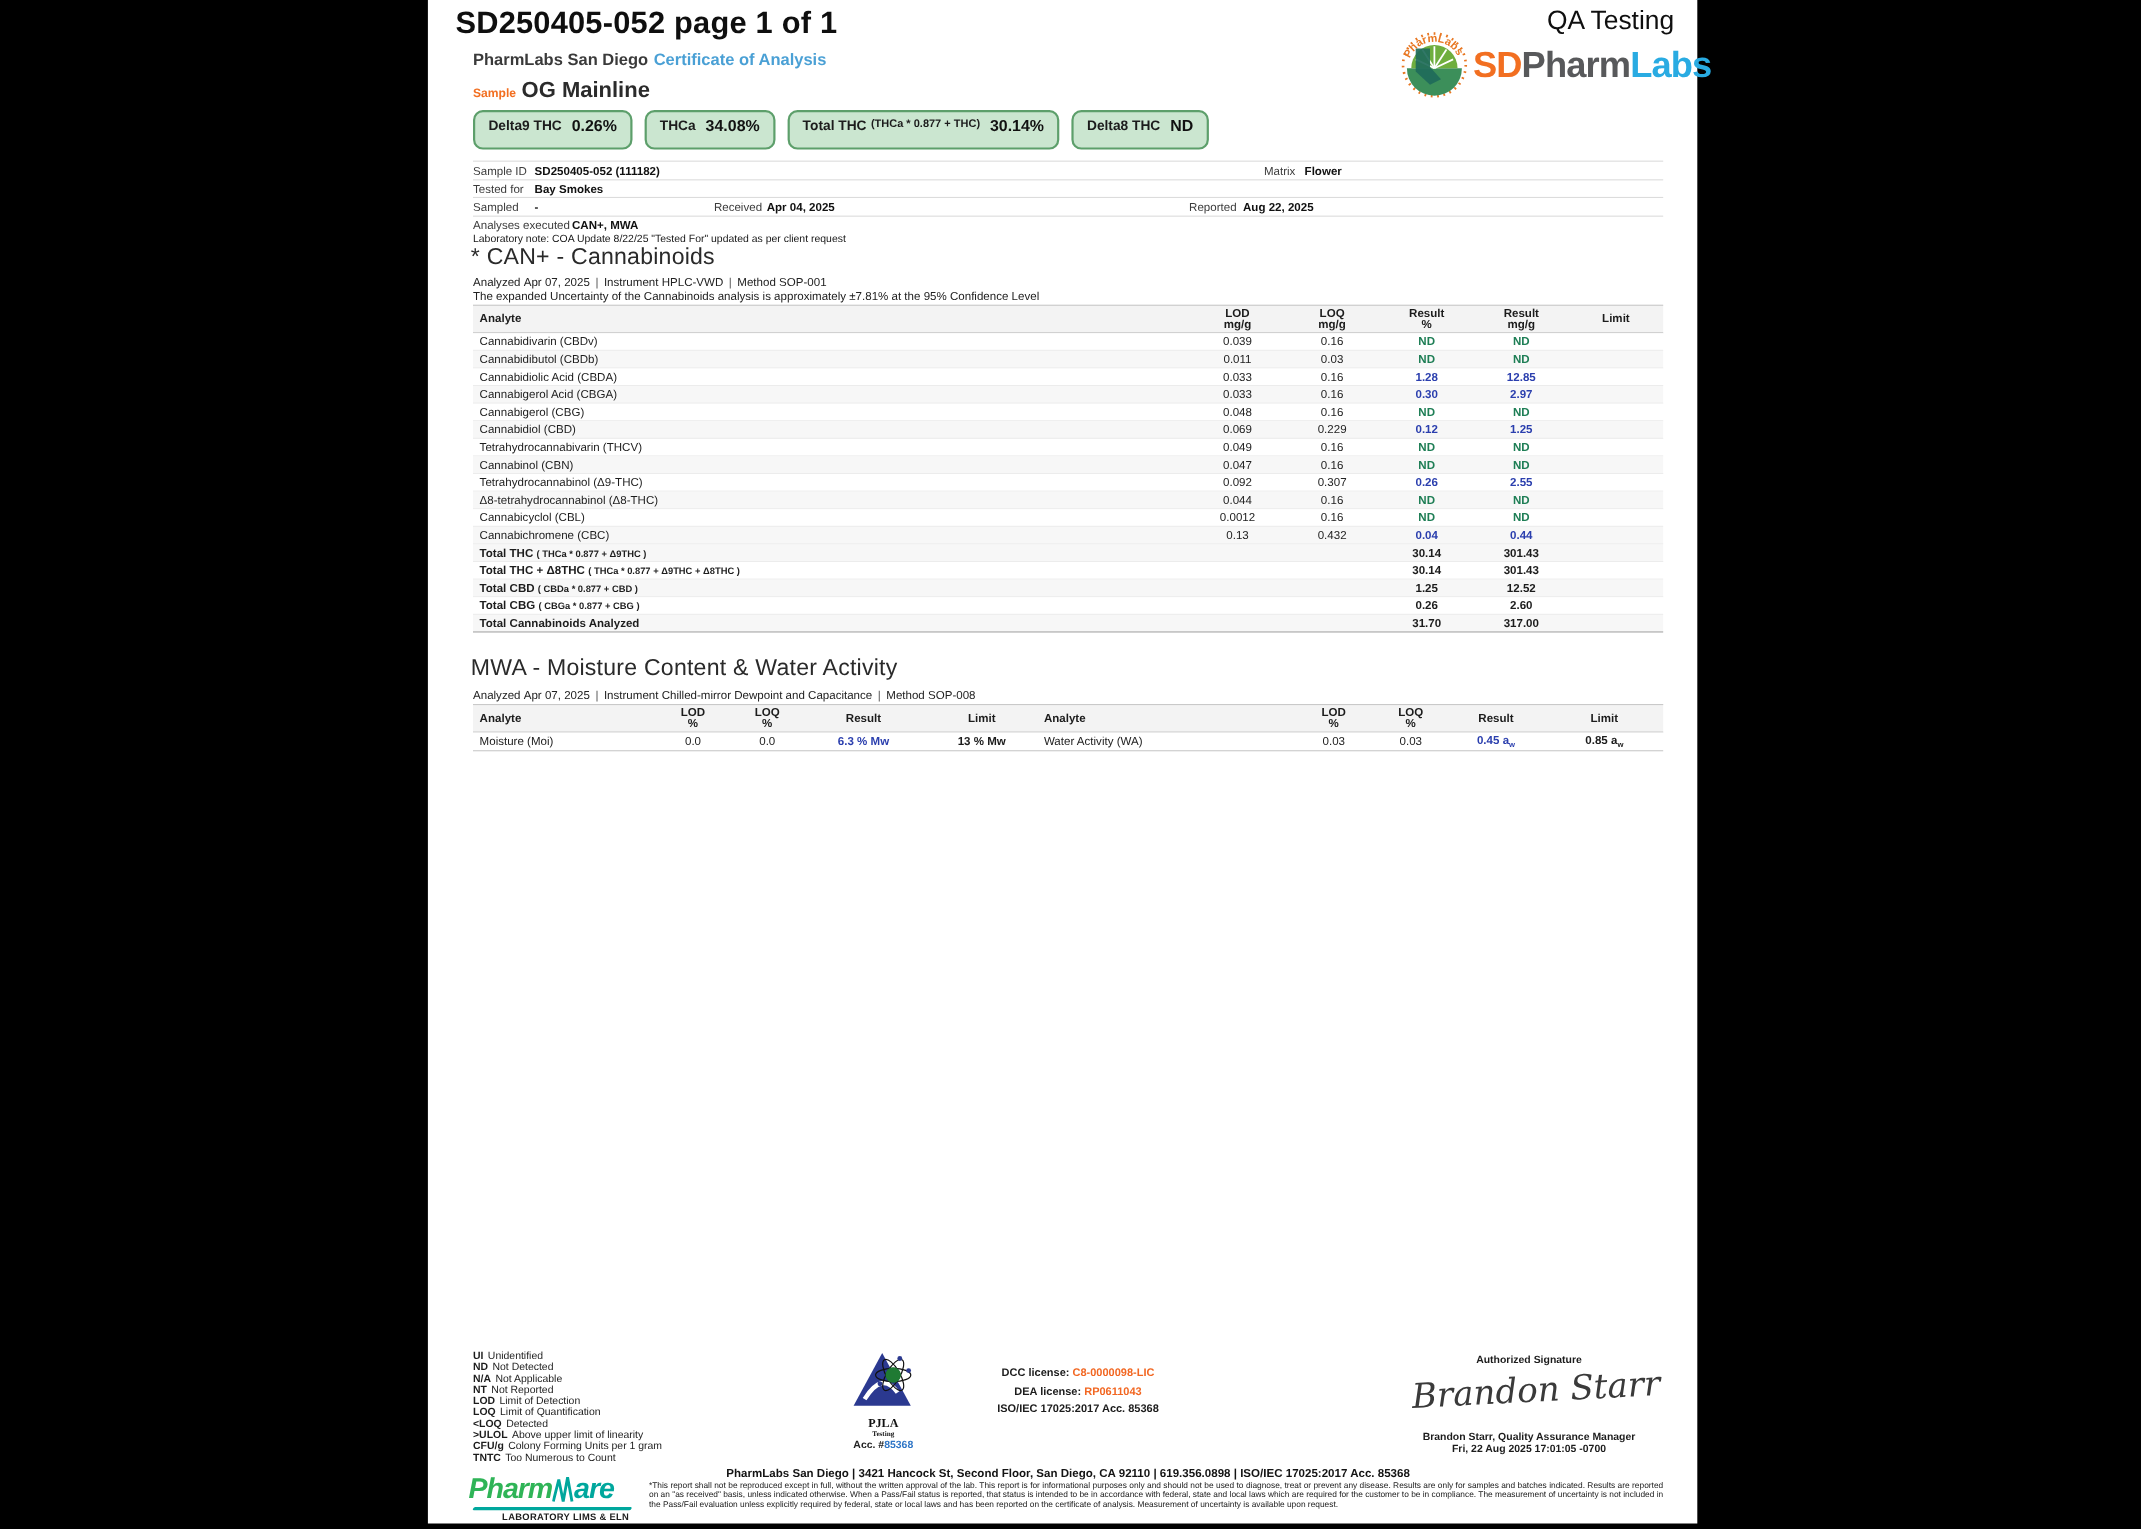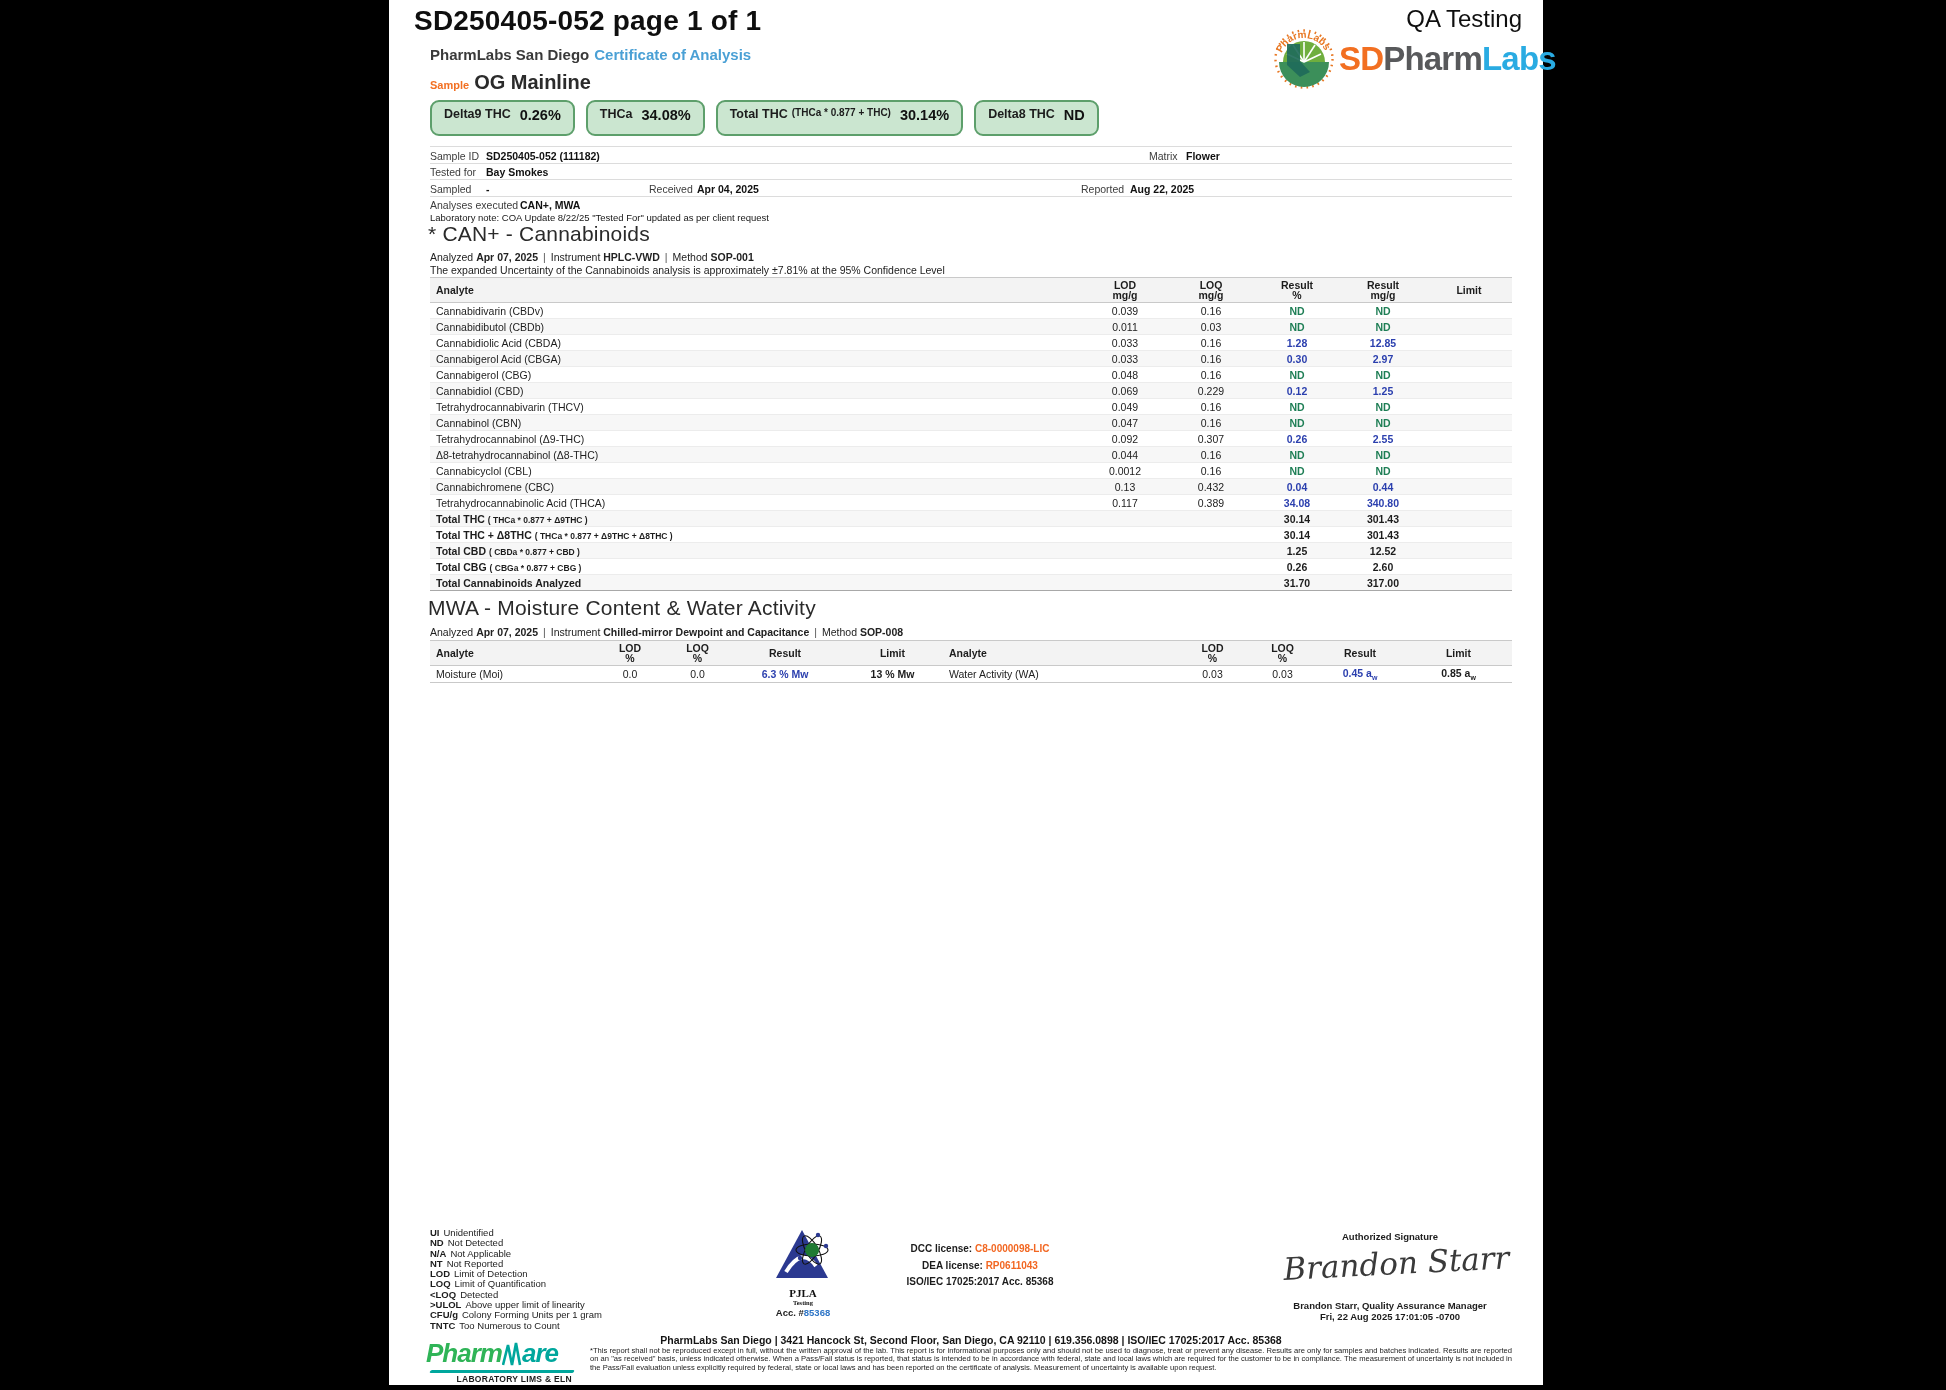--- a/index.html
+++ b/index.html
@@ -33,21 +33,21 @@
   .info{position:absolute;left:0;top:146px;width:1082px;font-size:10.5px;}
   .info-row{position:relative;height:15.5px;border-top:1px solid #dcdcdc;}
   .info-row.last{border-bottom:none;}
   .info-row span{position:absolute;top:2.5px;white-space:nowrap;}
   .ilab{color:#3c3c3c;} .ival{font-weight:700;color:#111;}
   .lab-note{position:absolute;left:0;top:212px;font-size:9.5px;font-weight:500;color:#161616;}
 
   
   .sec-title{position:absolute;left:-2px;font-size:21px;font-weight:500;color:#2a2a2a;letter-spacing:.2px;}
   .meta-line{position:absolute;left:0;font-size:10.5px;color:#222;}
-  .meta-line b{font-weight:700;}
+  .meta-line b{font-weight:400;}
   .meta-line .sep{margin:0 5px;color:#555;}
 
   
   .ctable{position:absolute;left:0;top:277px;width:1082px;}
   .thead{display:flex;align-items:center;height:24px;background:#f3f3f3;border-top:1px solid #c9c9c9;
     border-bottom:1px solid #c9c9c9;font-size:10.5px;font-weight:700;color:#1c1c1c;}
   .trow{display:flex;align-items:center;height:15px;font-size:10.5px;border-bottom:1px solid #ececec;background:#fff;}
   .trow.alt{background:#f7f7f7;}
   .trow.lastrow{border-bottom:1px solid #a8a8a8;}
   .c-analyte{width:652px;padding-left:6px;box-sizing:border-box;text-align:left;color:#1d1d1d;white-space:nowrap;}
@@ -295,28 +295,20 @@
             <div class="c-cell"></div>
           </div>
           <div class="trow alt">
             <div class="c-analyte"><span class="a-name">Cannabichromene (CBC)</span></div>
             <div class="c-cell">0.13</div>
             <div class="c-cell">0.432</div>
             <div class="c-cell res num">0.04</div>
             <div class="c-cell res num">0.44</div>
             <div class="c-cell"></div>
           </div>
-          <div class="trow">
-            <div class="c-analyte"><span class="a-name">Tetrahydrocannabinolic Acid (THCA)</span></div>
-            <div class="c-cell">0.117</div>
-            <div class="c-cell">0.389</div>
-            <div class="c-cell res num">34.08</div>
-            <div class="c-cell res num">340.80</div>
-            <div class="c-cell"></div>
-          </div>
           <div class="trow alt">
             <div class="c-analyte"><span class="a-name bold">Total THC</span><span class="a-formula">( THCa * 0.877 + Δ9THC )</span></div>
             <div class="c-cell"></div>
             <div class="c-cell"></div>
             <div class="c-cell res tot">30.14</div>
             <div class="c-cell res tot">301.43</div>
             <div class="c-cell"></div>
           </div>
           <div class="trow">
             <div class="c-analyte"><span class="a-name bold">Total THC + Δ8THC</span><span class="a-formula">( THCa * 0.877 + Δ9THC + Δ8THC )</span></div>

